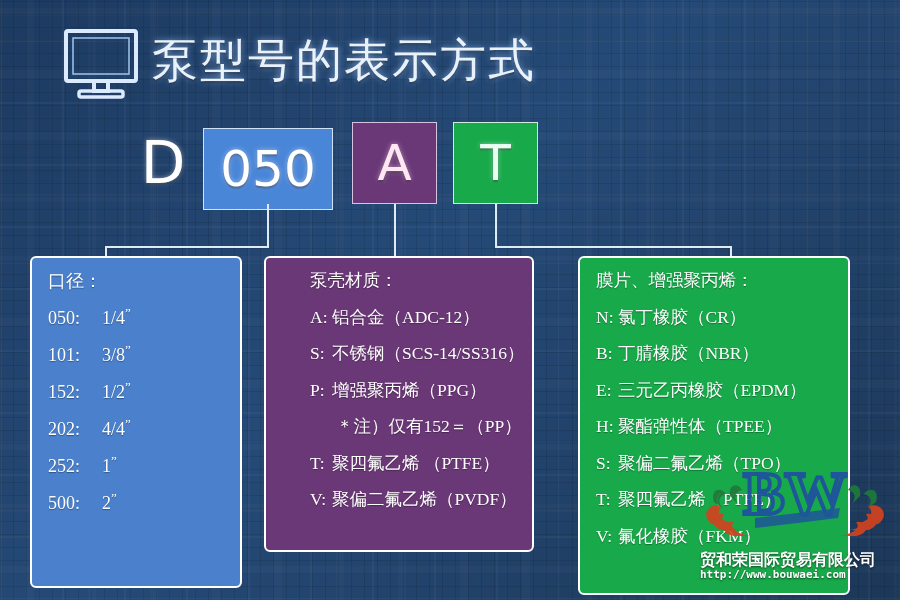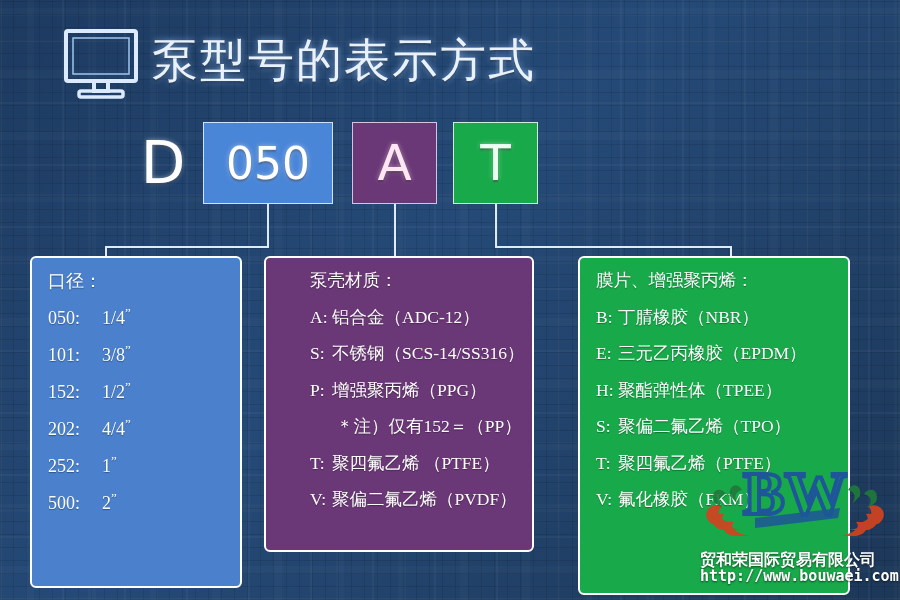--- a/index.html
+++ b/index.html
@@ -52,22 +52,22 @@
     display: flex; align-items: center; justify-content: center;
     font-family: "DejaVu Sans", "Liberation Sans", sans-serif;
     color: #ffffff;
     text-shadow: 0 0 5px rgba(255,255,255,0.45), 0 2px 2px rgba(0,0,0,0.4);
   }
   #token-d {
     left: 134px; top: 124px; width: 58px; height: 78px;
     font-size: 58px;
   }
   #token-050 {
-    left: 203px; top: 122px; width: 130px; height: 82px;
-    font-size: 44px;
+    left: 203px; top: 128px; width: 130px; height: 82px;
+    font-size: 50px;
     background: #4a86d8; border: 1px solid #cfe2f6;
   }
   #token-a {
     left: 352px; top: 122px; width: 85px; height: 82px;
     font-size: 50px;
     background: #6b3877; border: 1px solid #d8c2de;
     color: #ffe6f2;
   }
   #token-t {
     left: 453px; top: 122px; width: 85px; height: 82px;
@@ -135,21 +135,21 @@
     font-family: "DejaVu Sans", "Liberation Sans", sans-serif;
     line-height: 1.05;
     pointer-events: none;
   }
   #wm-company {
     font-size: 16px; font-weight: bold; color: #ffffff;
     text-shadow: 0 1px 2px rgba(0,0,0,0.6);
     white-space: nowrap;
   }
   #wm-url {
-    font-size: 15px; font-weight: bold; color: #ffffff;
+    font-size: 11px; font-weight: bold; color: #ffffff;
     text-shadow: 0 1px 2px rgba(0,0,0,0.6);
     white-space: nowrap;
     font-family: "DejaVu Sans Mono", "Liberation Mono", monospace;
   }
 </style>
 </head>
 <body>
 
 <div id="stage">
 
@@ -192,20 +192,21 @@
     <div class="row"><span class="code">A:</span><span class="val">铝合金（ADC-12）</span></div>
     <div class="row"><span class="code">S:</span><span class="val">不锈钢（SCS-14/SS316）</span></div>
     <div class="row"><span class="code">P:</span><span class="val">增强聚丙烯（PPG）</span></div>
     <div class="row indent"><span class="val">＊注）仅有152＝（PP）</span></div>
     <div class="row"><span class="code">T:</span><span class="val">聚四氟乙烯 （PTFE）</span></div>
     <div class="row"><span class="code">V:</span><span class="val">聚偏二氟乙烯（PVDF）</span></div>
   </div>
 
   <div class="panel" id="panel-dia">
     <div class="row head">膜片、增强聚丙烯：</div>
+    <div class="row"><span class="code">N:</span><span class="val">氯丁橡胶（CR）</span></div>
     <div class="row"><span class="code">B:</span><span class="val">丁腈橡胶（NBR）</span></div>
     <div class="row"><span class="code">E:</span><span class="val">三元乙丙橡胶（EPDM）</span></div>
     <div class="row"><span class="code">H:</span><span class="val">聚酯弹性体（TPEE）</span></div>
     <div class="row"><span class="code">S:</span><span class="val">聚偏二氟乙烯（TPO）</span></div>
     <div class="row"><span class="code">T:</span><span class="val">聚四氟乙烯（PTFE）</span></div>
     <div class="row"><span class="code">V:</span><span class="val">氟化橡胶（FKM）</span></div>
   </div>
 
   <svg id="wm-logo" viewBox="0 0 190 110">
     <g opacity="0.92">

